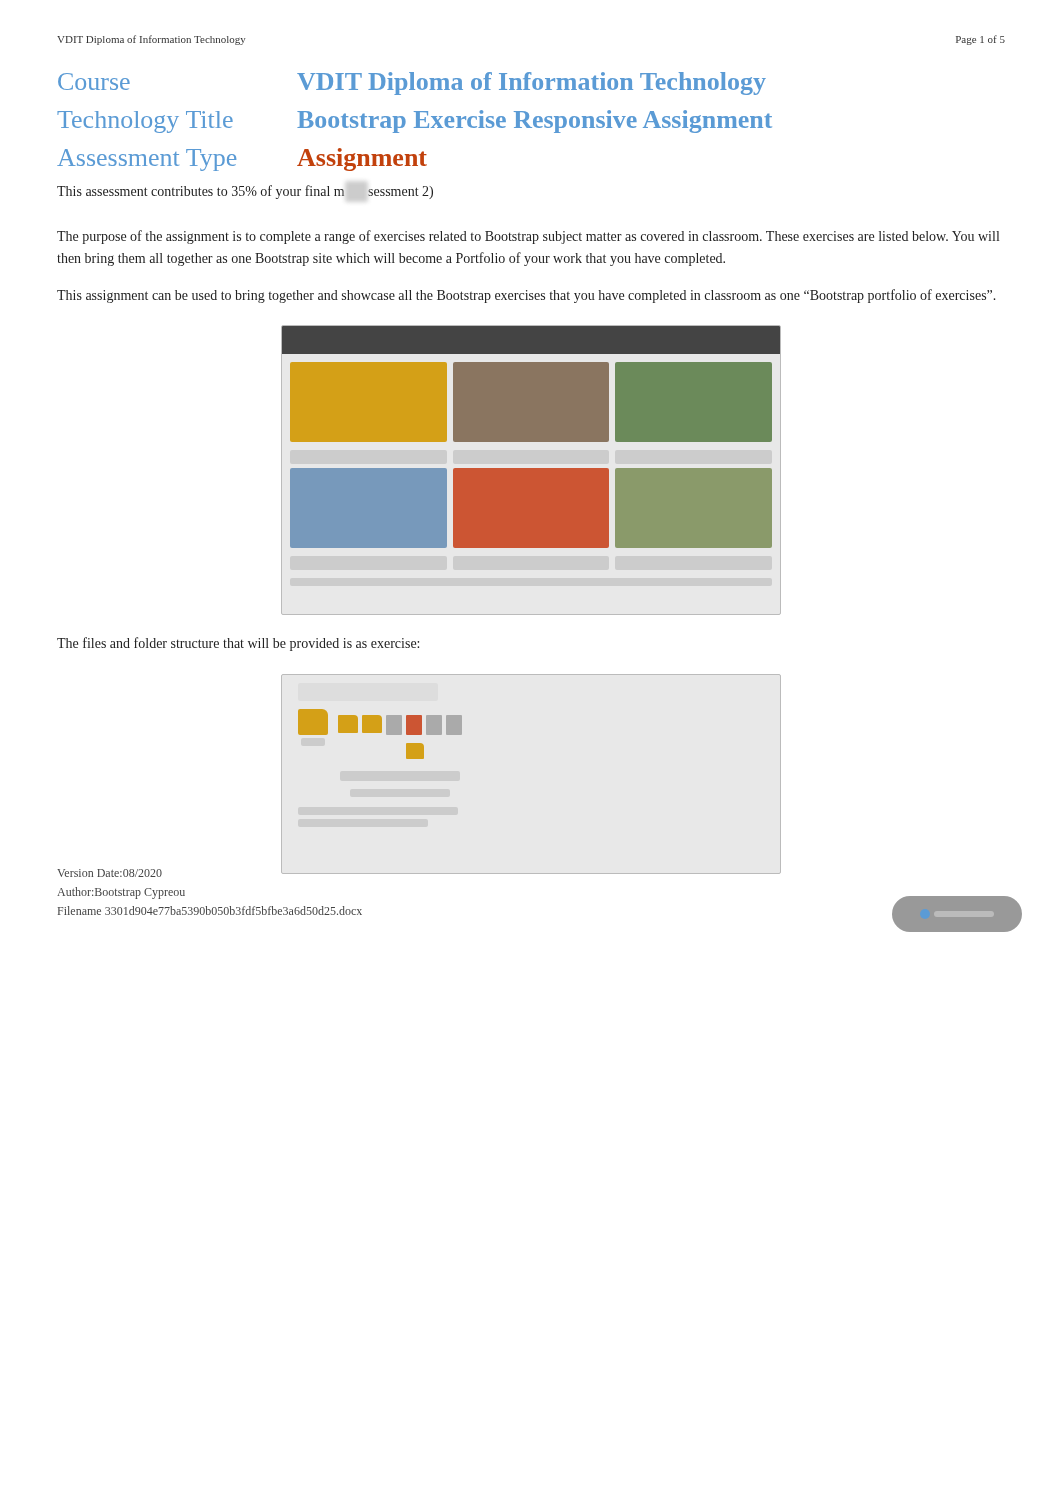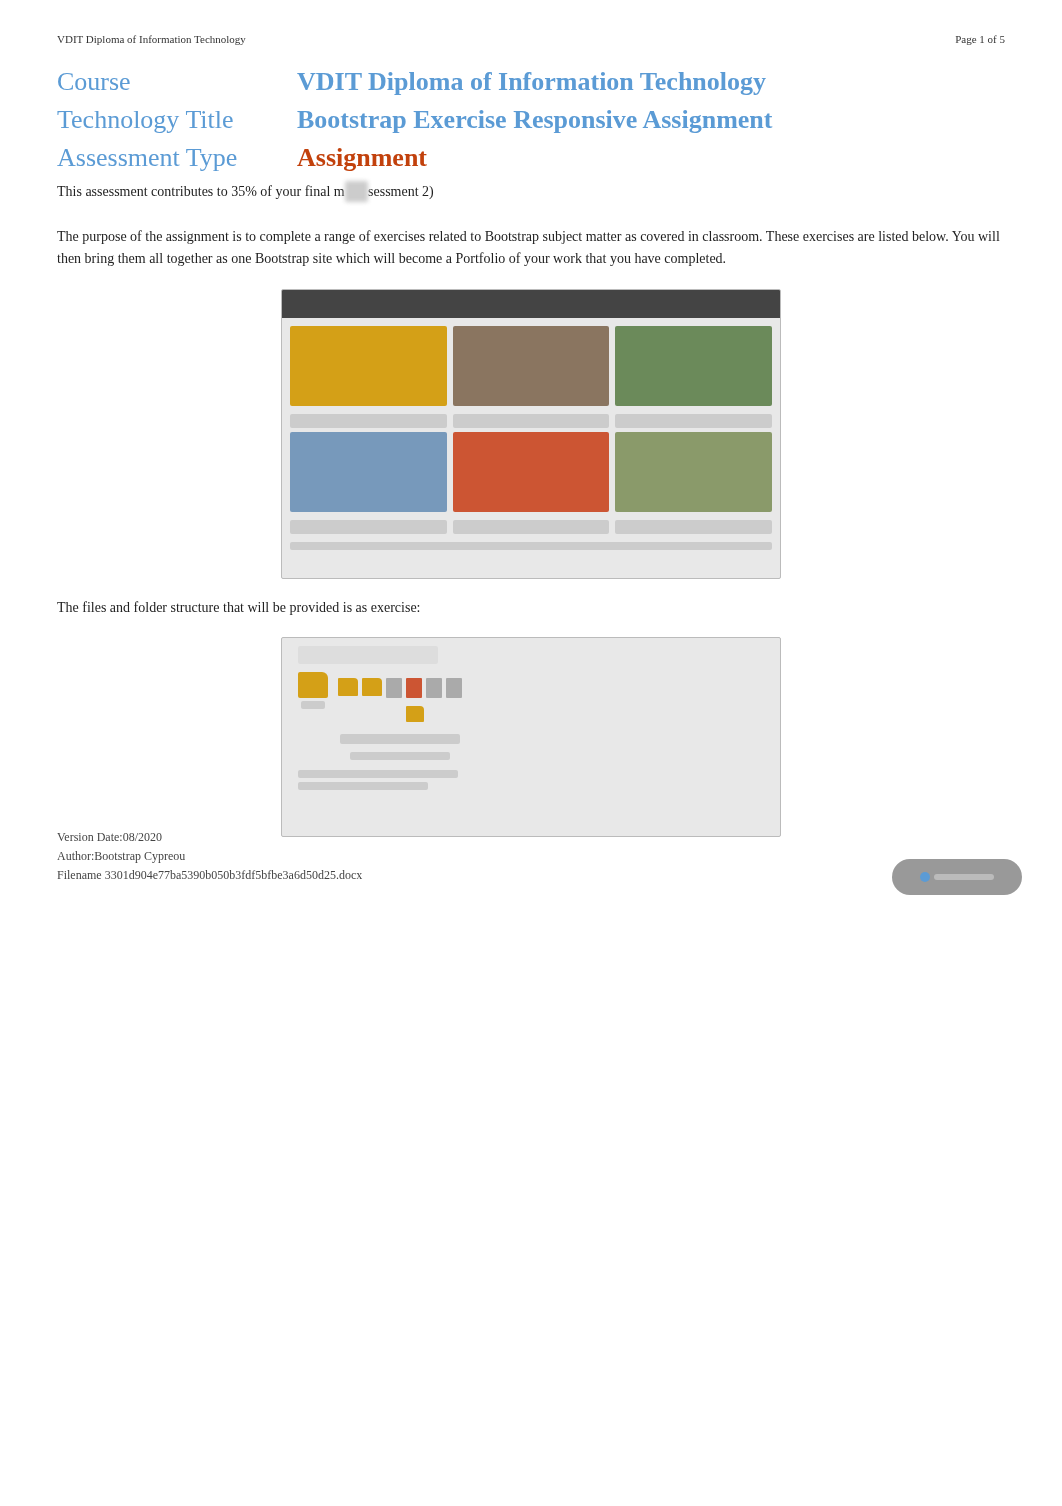--- a/index.html
+++ b/index.html
@@ -179,20 +179,21 @@
 
   <p class="description-text">
     This assessment contributes to 35% of your final m<span class="blurred-text">arks</span>sessment 2)
   </p>
 
   <div class="section-gap"></div>
 
 
   <p class="body-paragraph">The purpose of the assignment is to complete a range of exercises related to Bootstrap subject matter as covered in classroom. These exercises are listed below. You will then bring them all together as one Bootstrap site which will become a Portfolio of your work that you have completed.</p>
 
+  <p class="body-paragraph">This assignment can be used to bring together and showcase all the Bootstrap exercises that you have completed in classroom as one “Bootstrap portfolio of exercises”.</p>
 
 
   <div class="image-placeholder grid-img">
     <div class="img-top-bar"></div>
     <div class="img-grid">
       <div class="img-cell yellow"></div>
       <div class="img-cell blue-gray" style="background:#8a7560;"></div>
       <div class="img-cell green-dark"></div>
     </div>
     <div style="display:flex; gap:6px; padding: 0 8px 4px 8px;">

